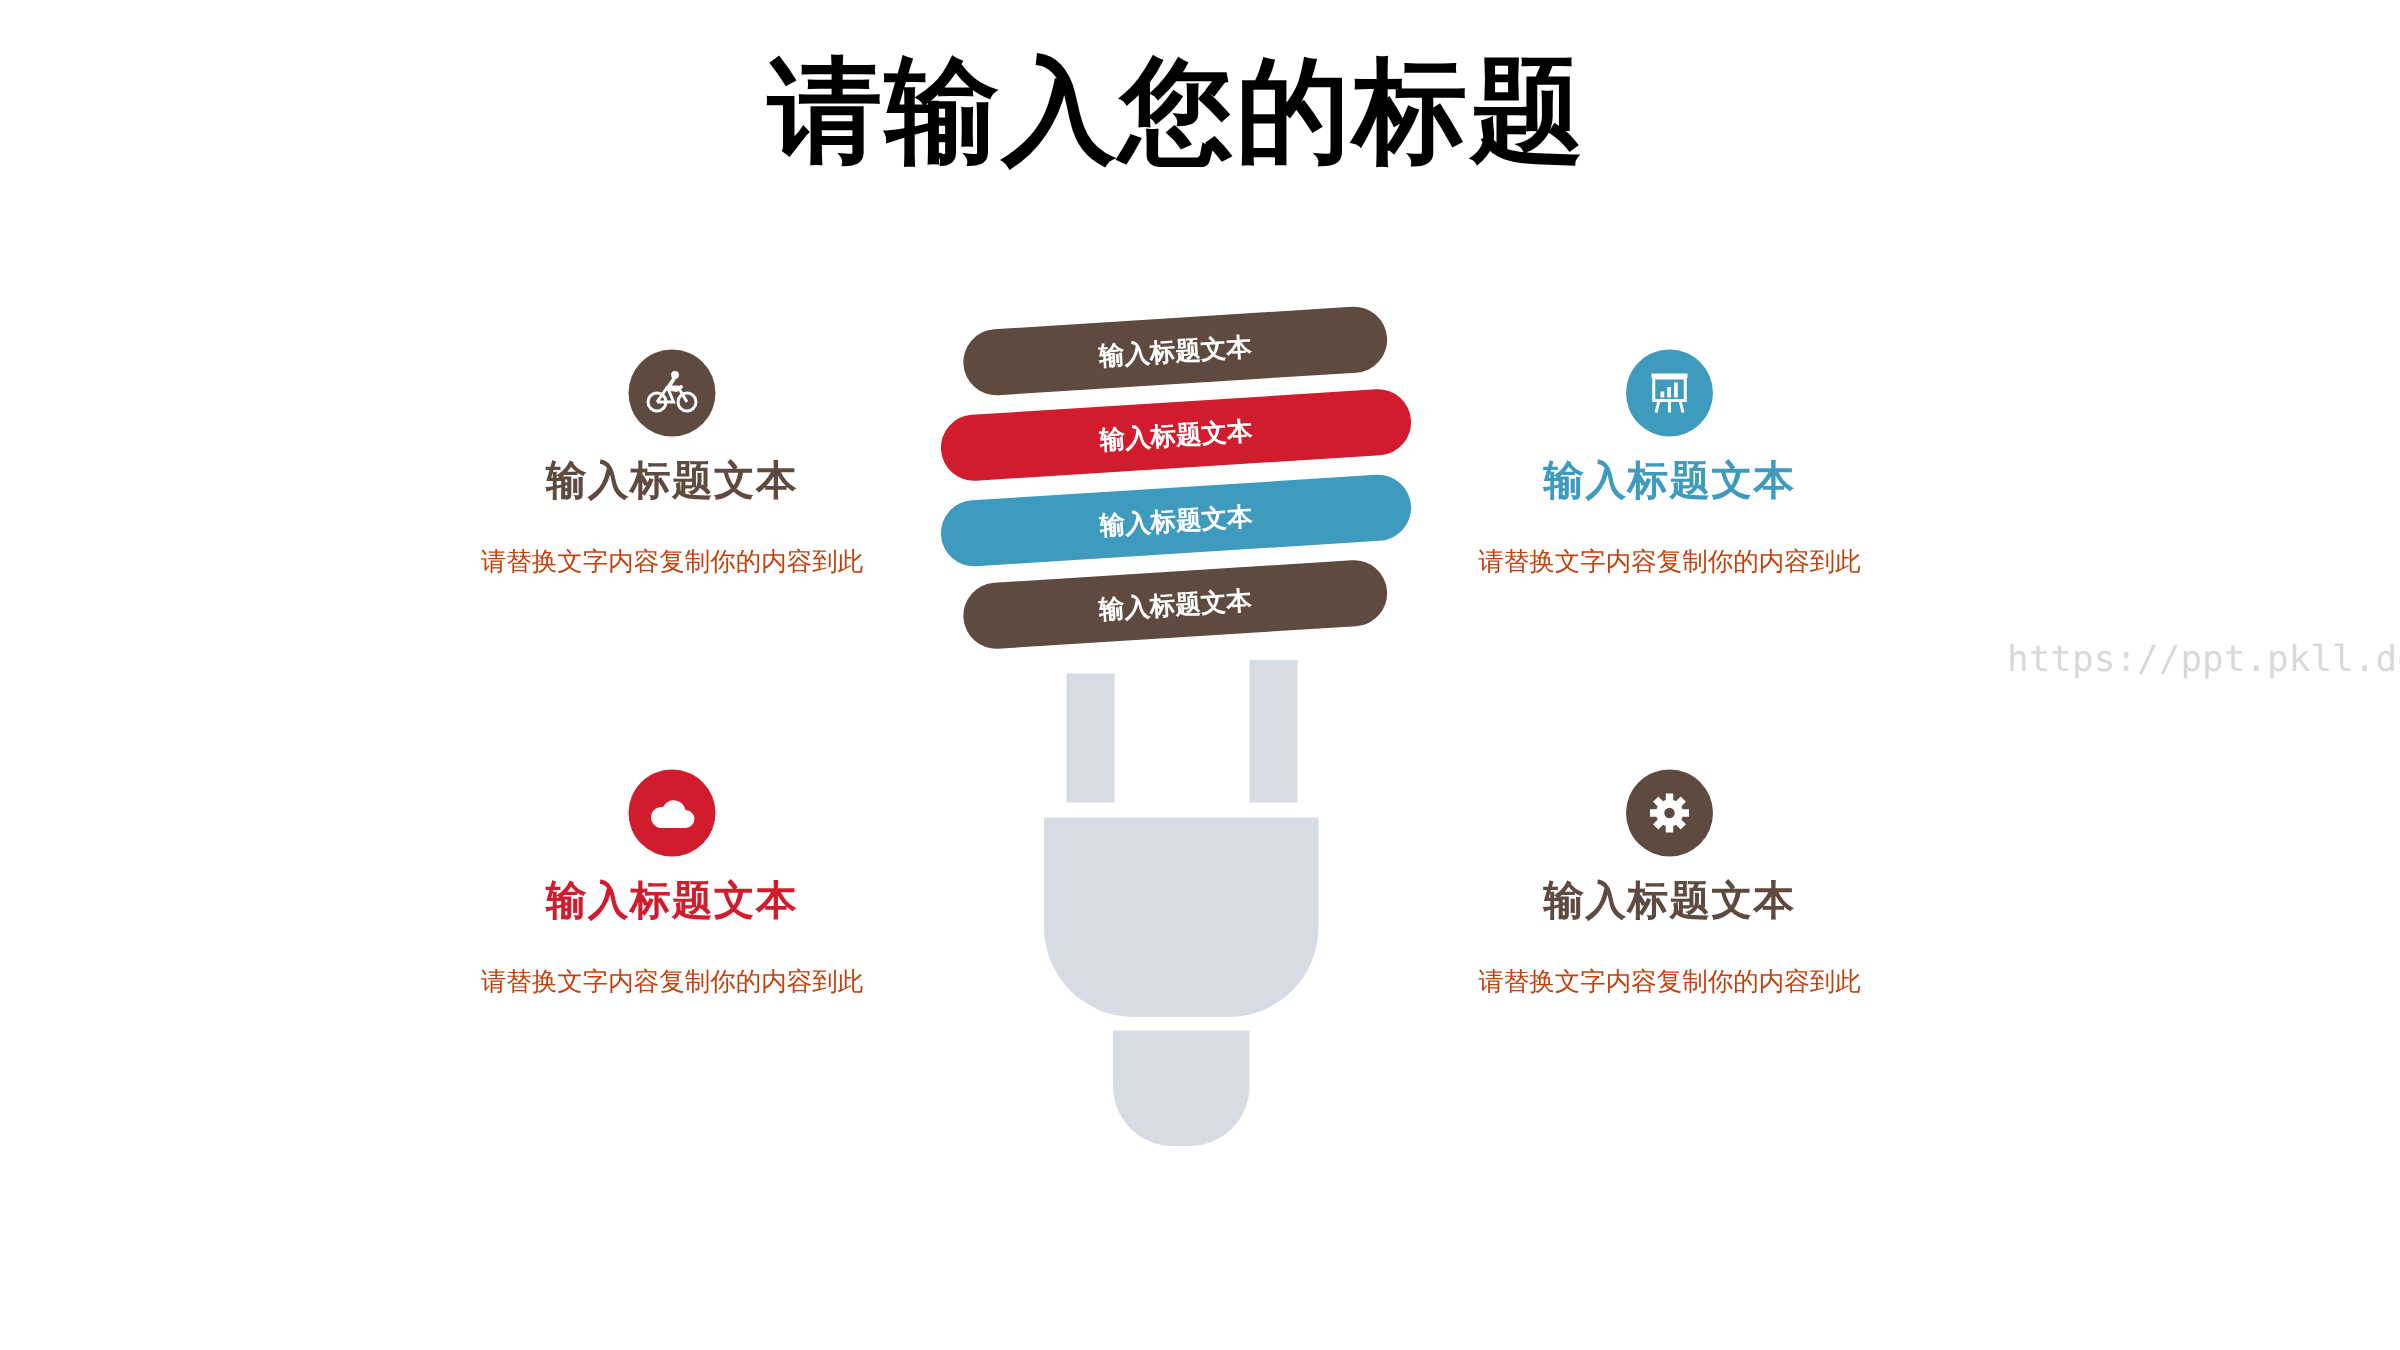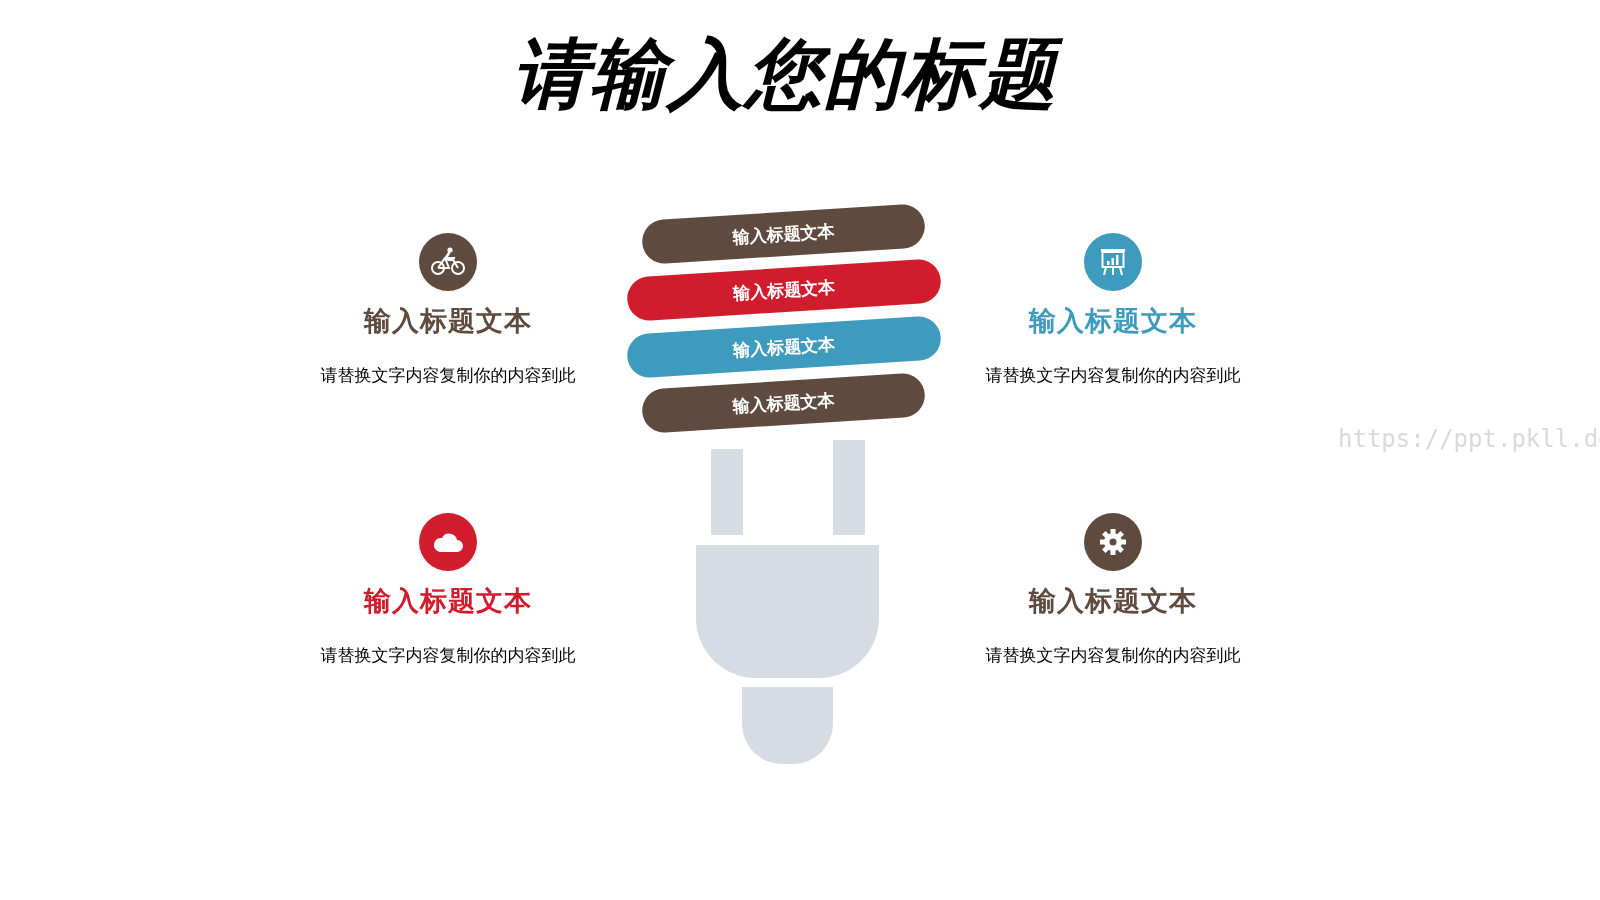--- a/index.html
+++ b/index.html
@@ -1,21 +1,21 @@
 <!DOCTYPE html>
 <html><head>
 <meta charset="utf-8">
 <style>
   * { margin: 0; padding: 0; box-sizing: border-box; }
   html, body { width: 1600px; height: 900px; overflow: hidden; background: #ffffff; }
   body { position: relative; font-family: "DejaVu Sans", "Liberation Sans", sans-serif; }
 
   .slide-title {
     position: absolute; left: 0; top: 26px; width: 1570px; text-align: center;
-    font-size: 76px; font-weight: bold; color: #000; letter-spacing: 2px; line-height: 96px; font-style: italic;
+    font-size: 76px; font-weight: bold; color: #000; letter-spacing: 2px; line-height: 96px;
   }
 
   
   .pill {
     position: absolute; height: 44px; border-radius: 22px;
     display: flex; align-items: center; justify-content: center;
     color: #fff; font-size: 17px; font-weight: bold;
     transform: rotate(-3.6deg);
   }
 
@@ -25,21 +25,21 @@
   
   .info { position: absolute; width: 300px; text-align: center; }
   .info .circle {
     width: 58px; height: 58px; border-radius: 50%; margin: 0 auto;
     display: flex; align-items: center; justify-content: center;
   }
   .info .heading {
     margin-top: 10px; font-size: 27px; font-weight: bold; line-height: 40px; letter-spacing: 1px;
   }
   .info .desc {
-    margin-top: 22px; font-size: 17px; color: #000000; line-height: 24px;
+    margin-top: 22px; font-size: 17px; color: #c2410c; line-height: 24px;
   }
 
   .watermark {
     position: absolute; left: 1338px; top: 425px; font-size: 24px;
     color: #d9d9d9; font-family: "DejaVu Sans Mono", "Liberation Mono", monospace; letter-spacing: 0px;
   }
 </style>
 </head>
 <body>
 

